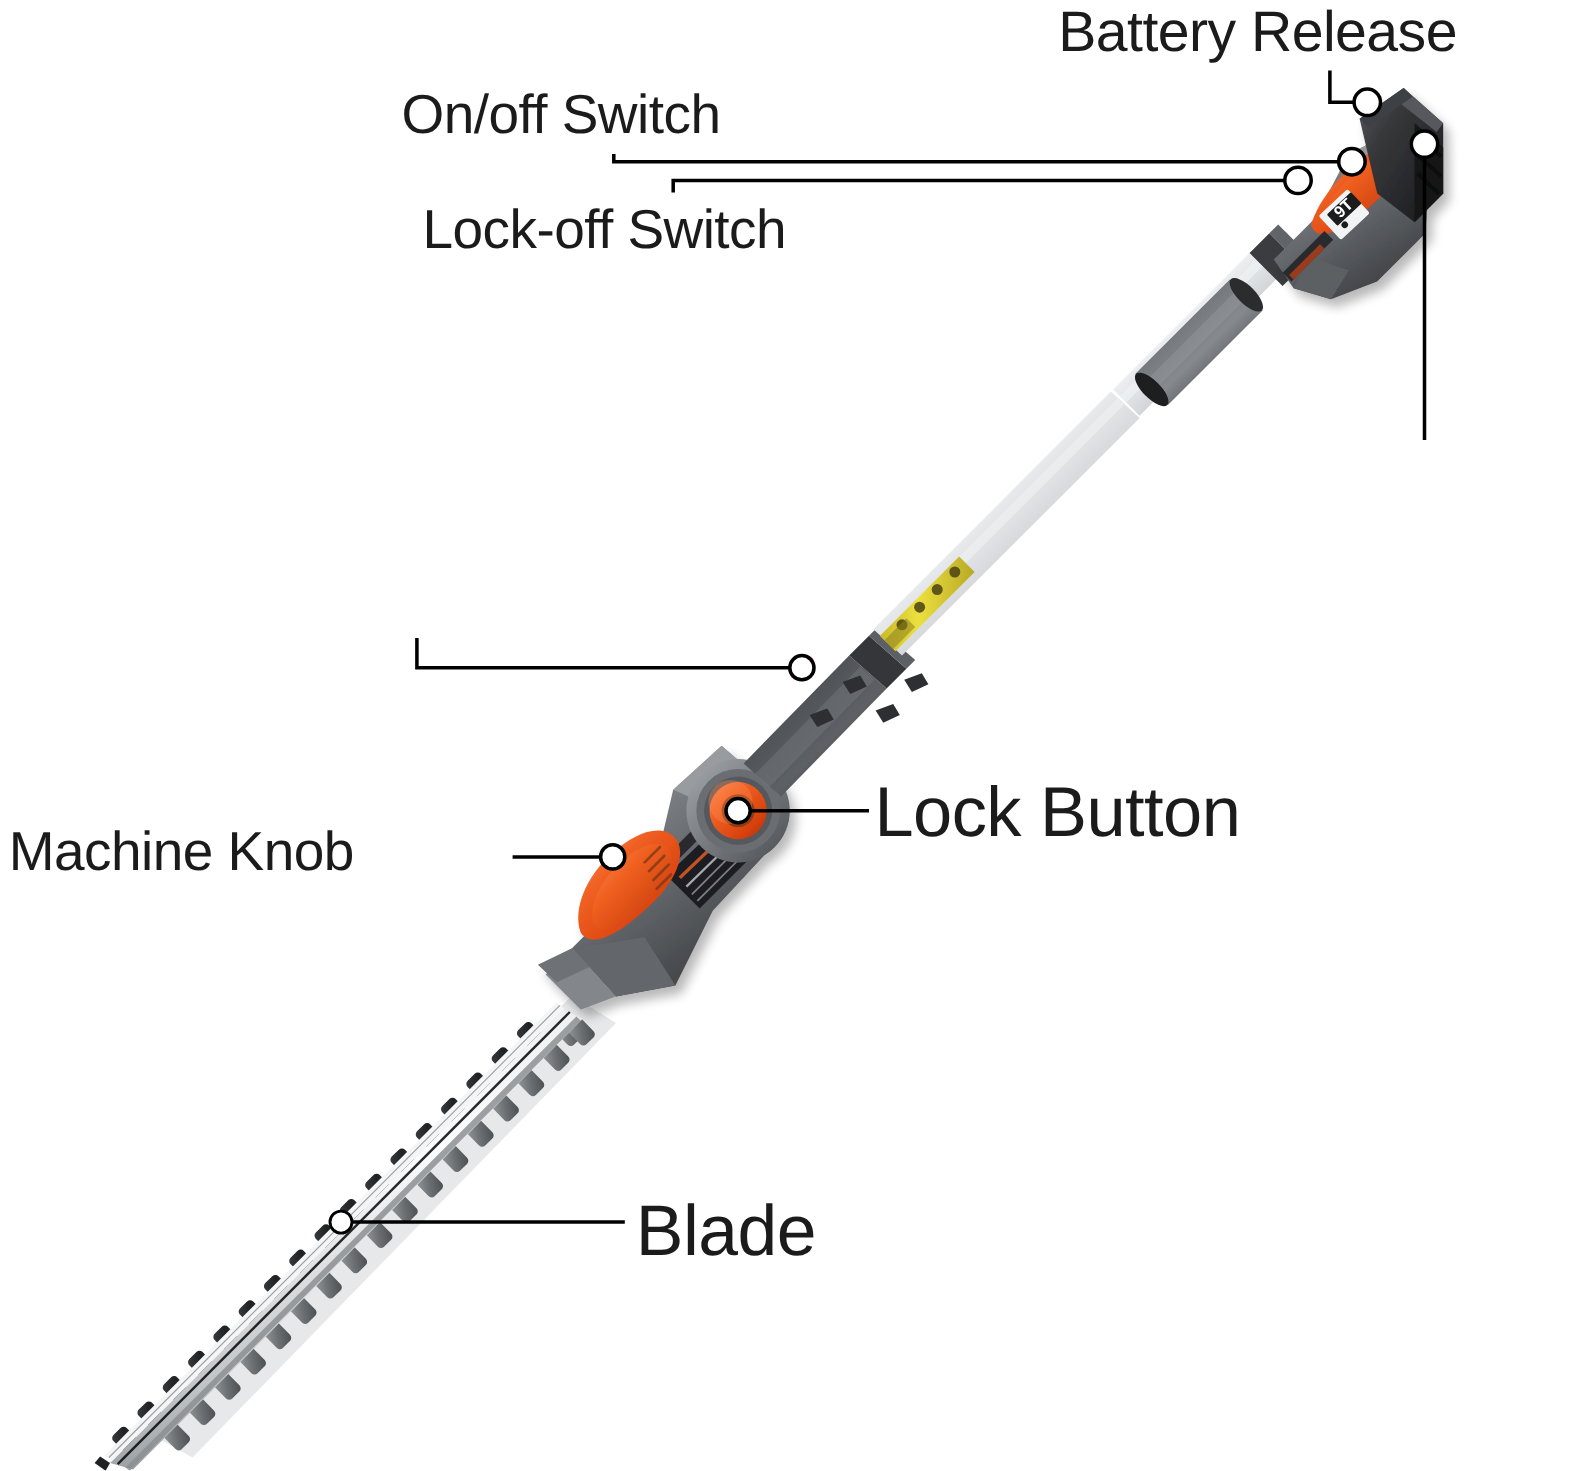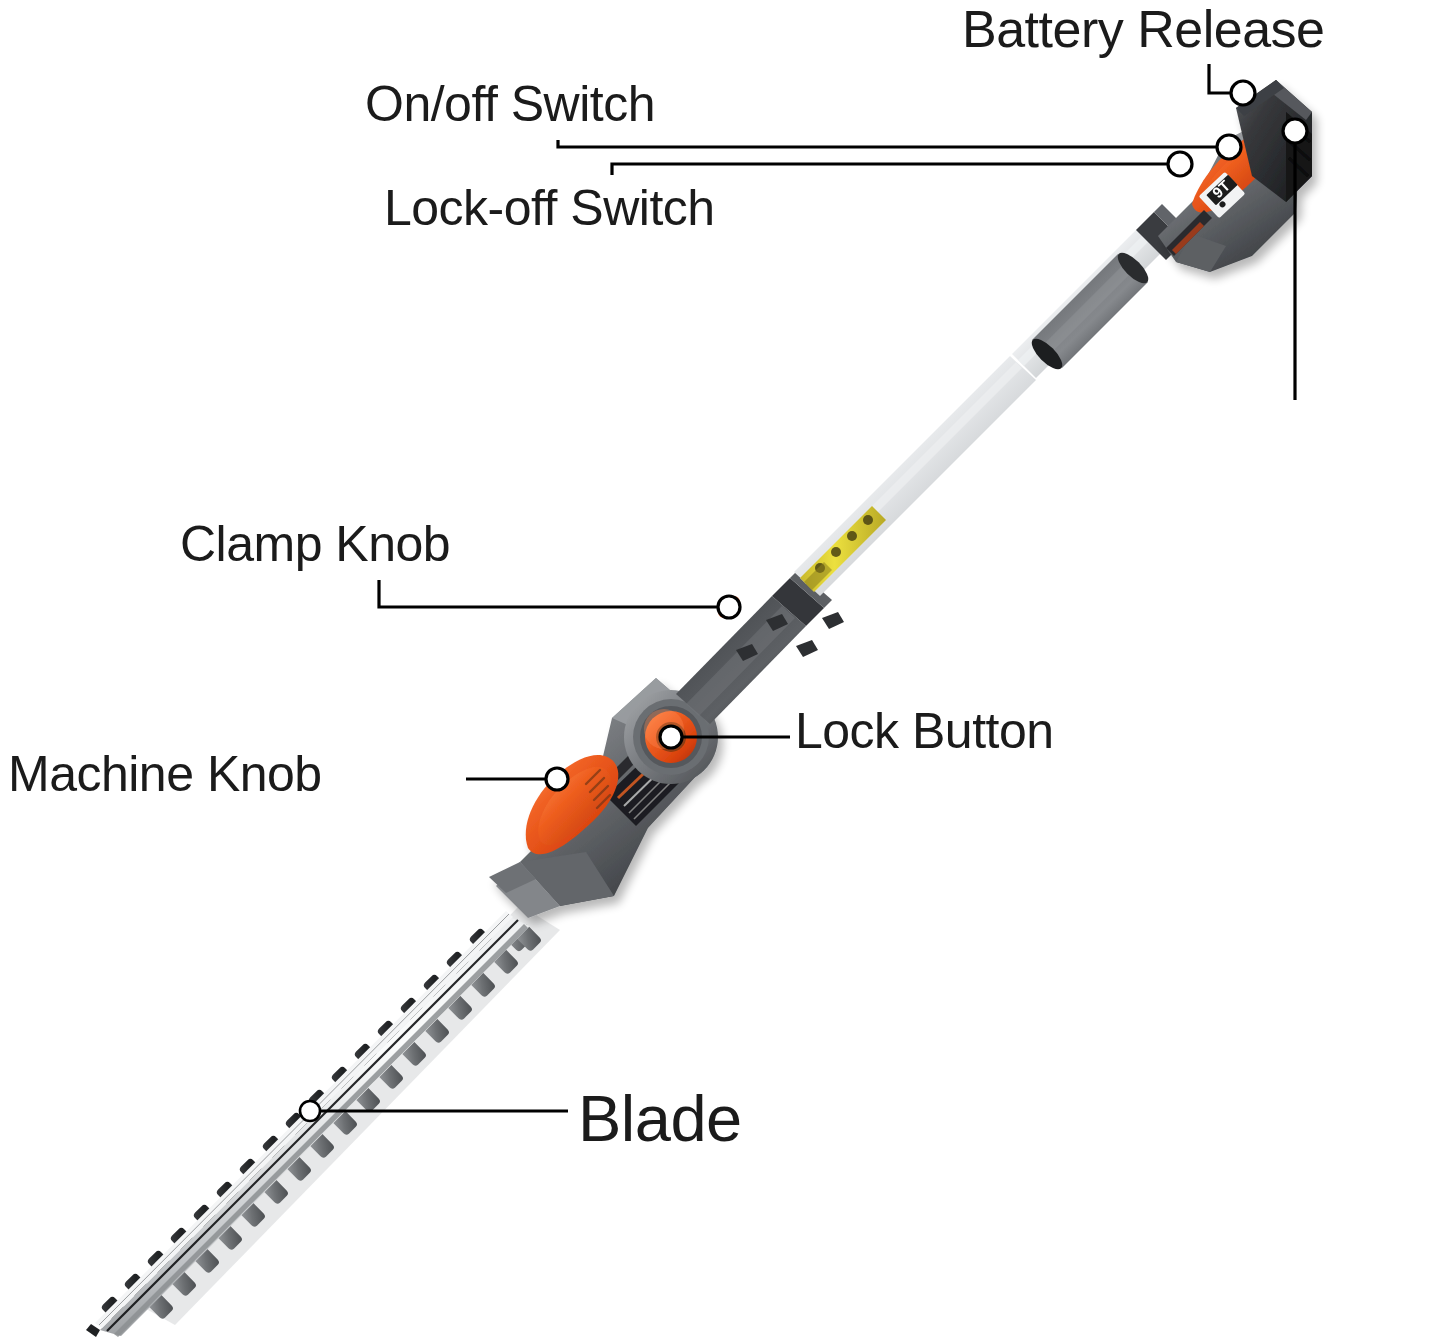--- a/index.html
+++ b/index.html
@@ -20,21 +20,21 @@
     line-height:1.05;
     user-select:none;
   }
   .c-battery-release{left:962px;top:2px;font-size:52px;}
   .c-onoff{left:365px;top:78px;font-size:50px;}
   .c-lockoff{left:384px;top:182px;font-size:50px;}
   .c-20v{left:1231px;top:405px;font-size:50px;text-align:center;}
   .c-20v .l2{display:block;margin-left:-50px;}
   .c-clamp{left:180px;top:518px;font-size:50px;}
   .c-machine{left:8px;top:748px;font-size:50px;}
-  .c-lock{left:795px;top:705px;font-size:50px;text-align:center;}
+  .c-lock{left:795px;top:705px;font-size:64px;text-align:center;}
   .c-blade{left:578px;top:1085px;font-size:65px;}
 </style>
 </head>
 <body>
 
 <div id="stage">
 
   <svg class="layer" viewBox="0 0 1442 1337">
     <defs>
 
@@ -457,21 +457,20 @@
     </g>
   </svg>
 
   <div class="callout-text c-battery-release">Battery Release</div>
 
   <div class="callout-text c-lockoff">Lock-off Switch</div>
 
   <div class="callout-text c-onoff">On/off Switch</div>
 
 
-  <div class="callout-text c-clamp">Clamp Knob</div>
 
   <div class="callout-text c-machine">Machine Knob</div>
 
   <div class="callout-text c-lock">Lock Button</div>
 
   <div class="callout-text c-blade">Blade</div>
 
 </div>
 
 </body></html>

